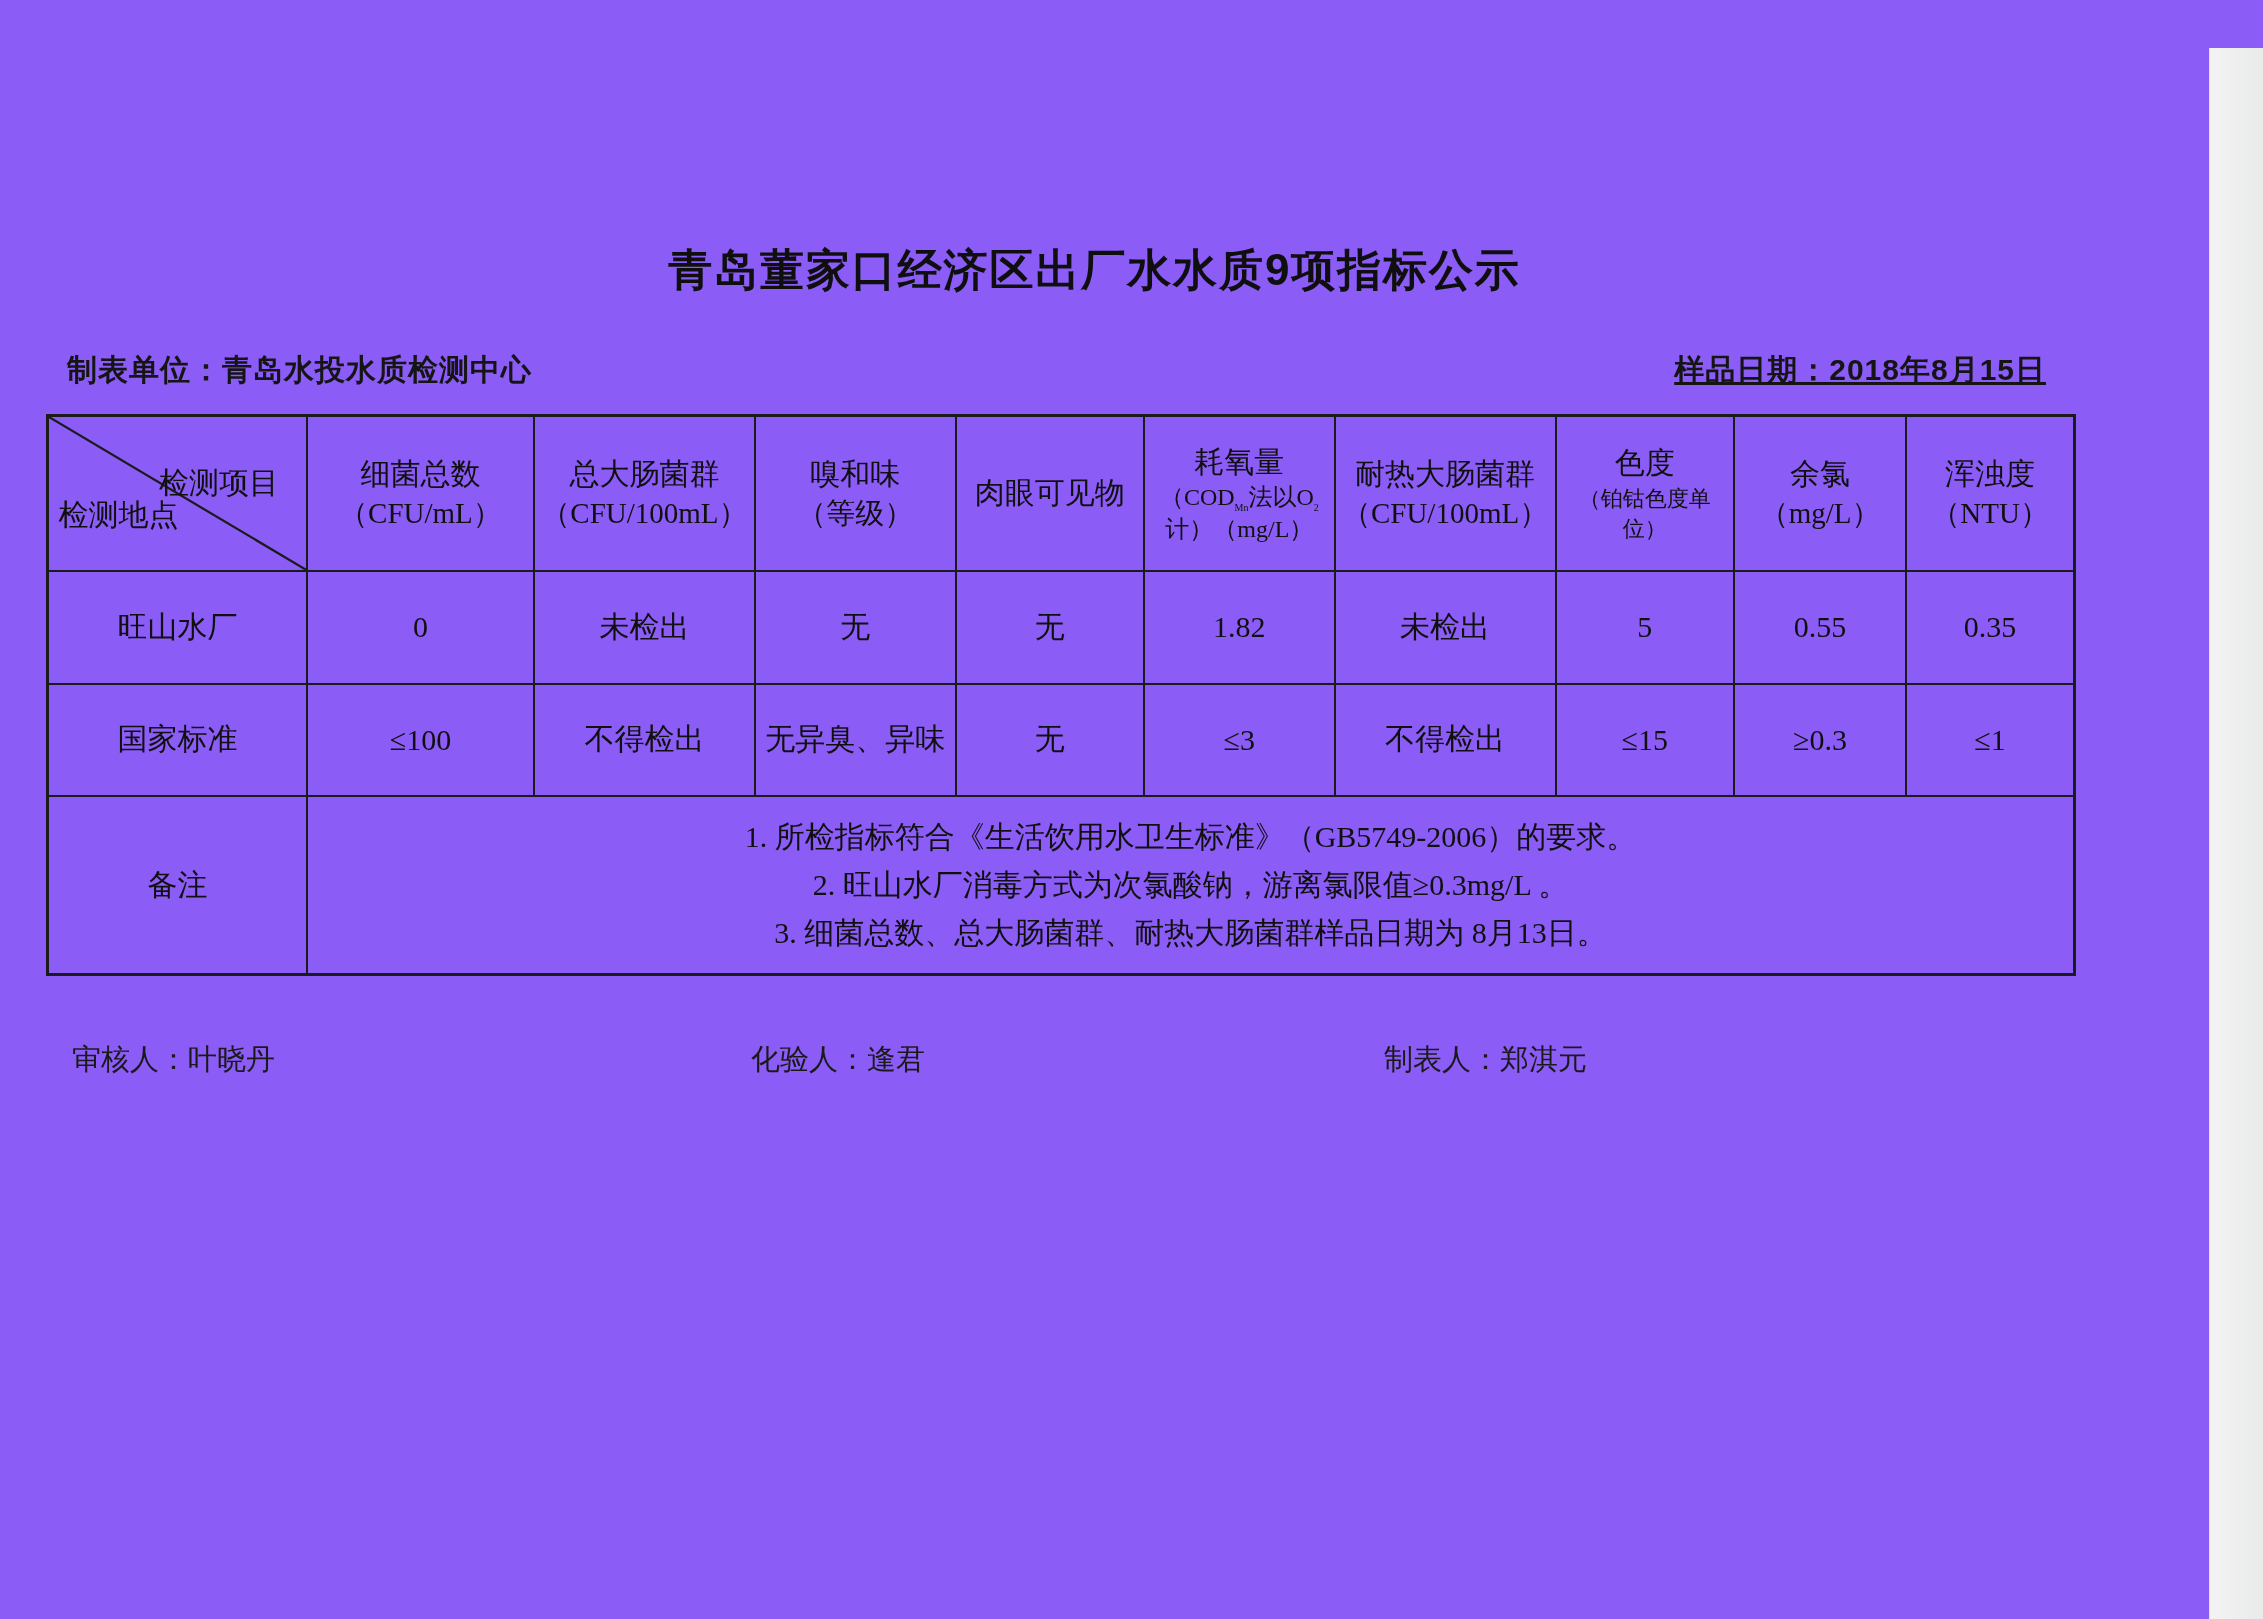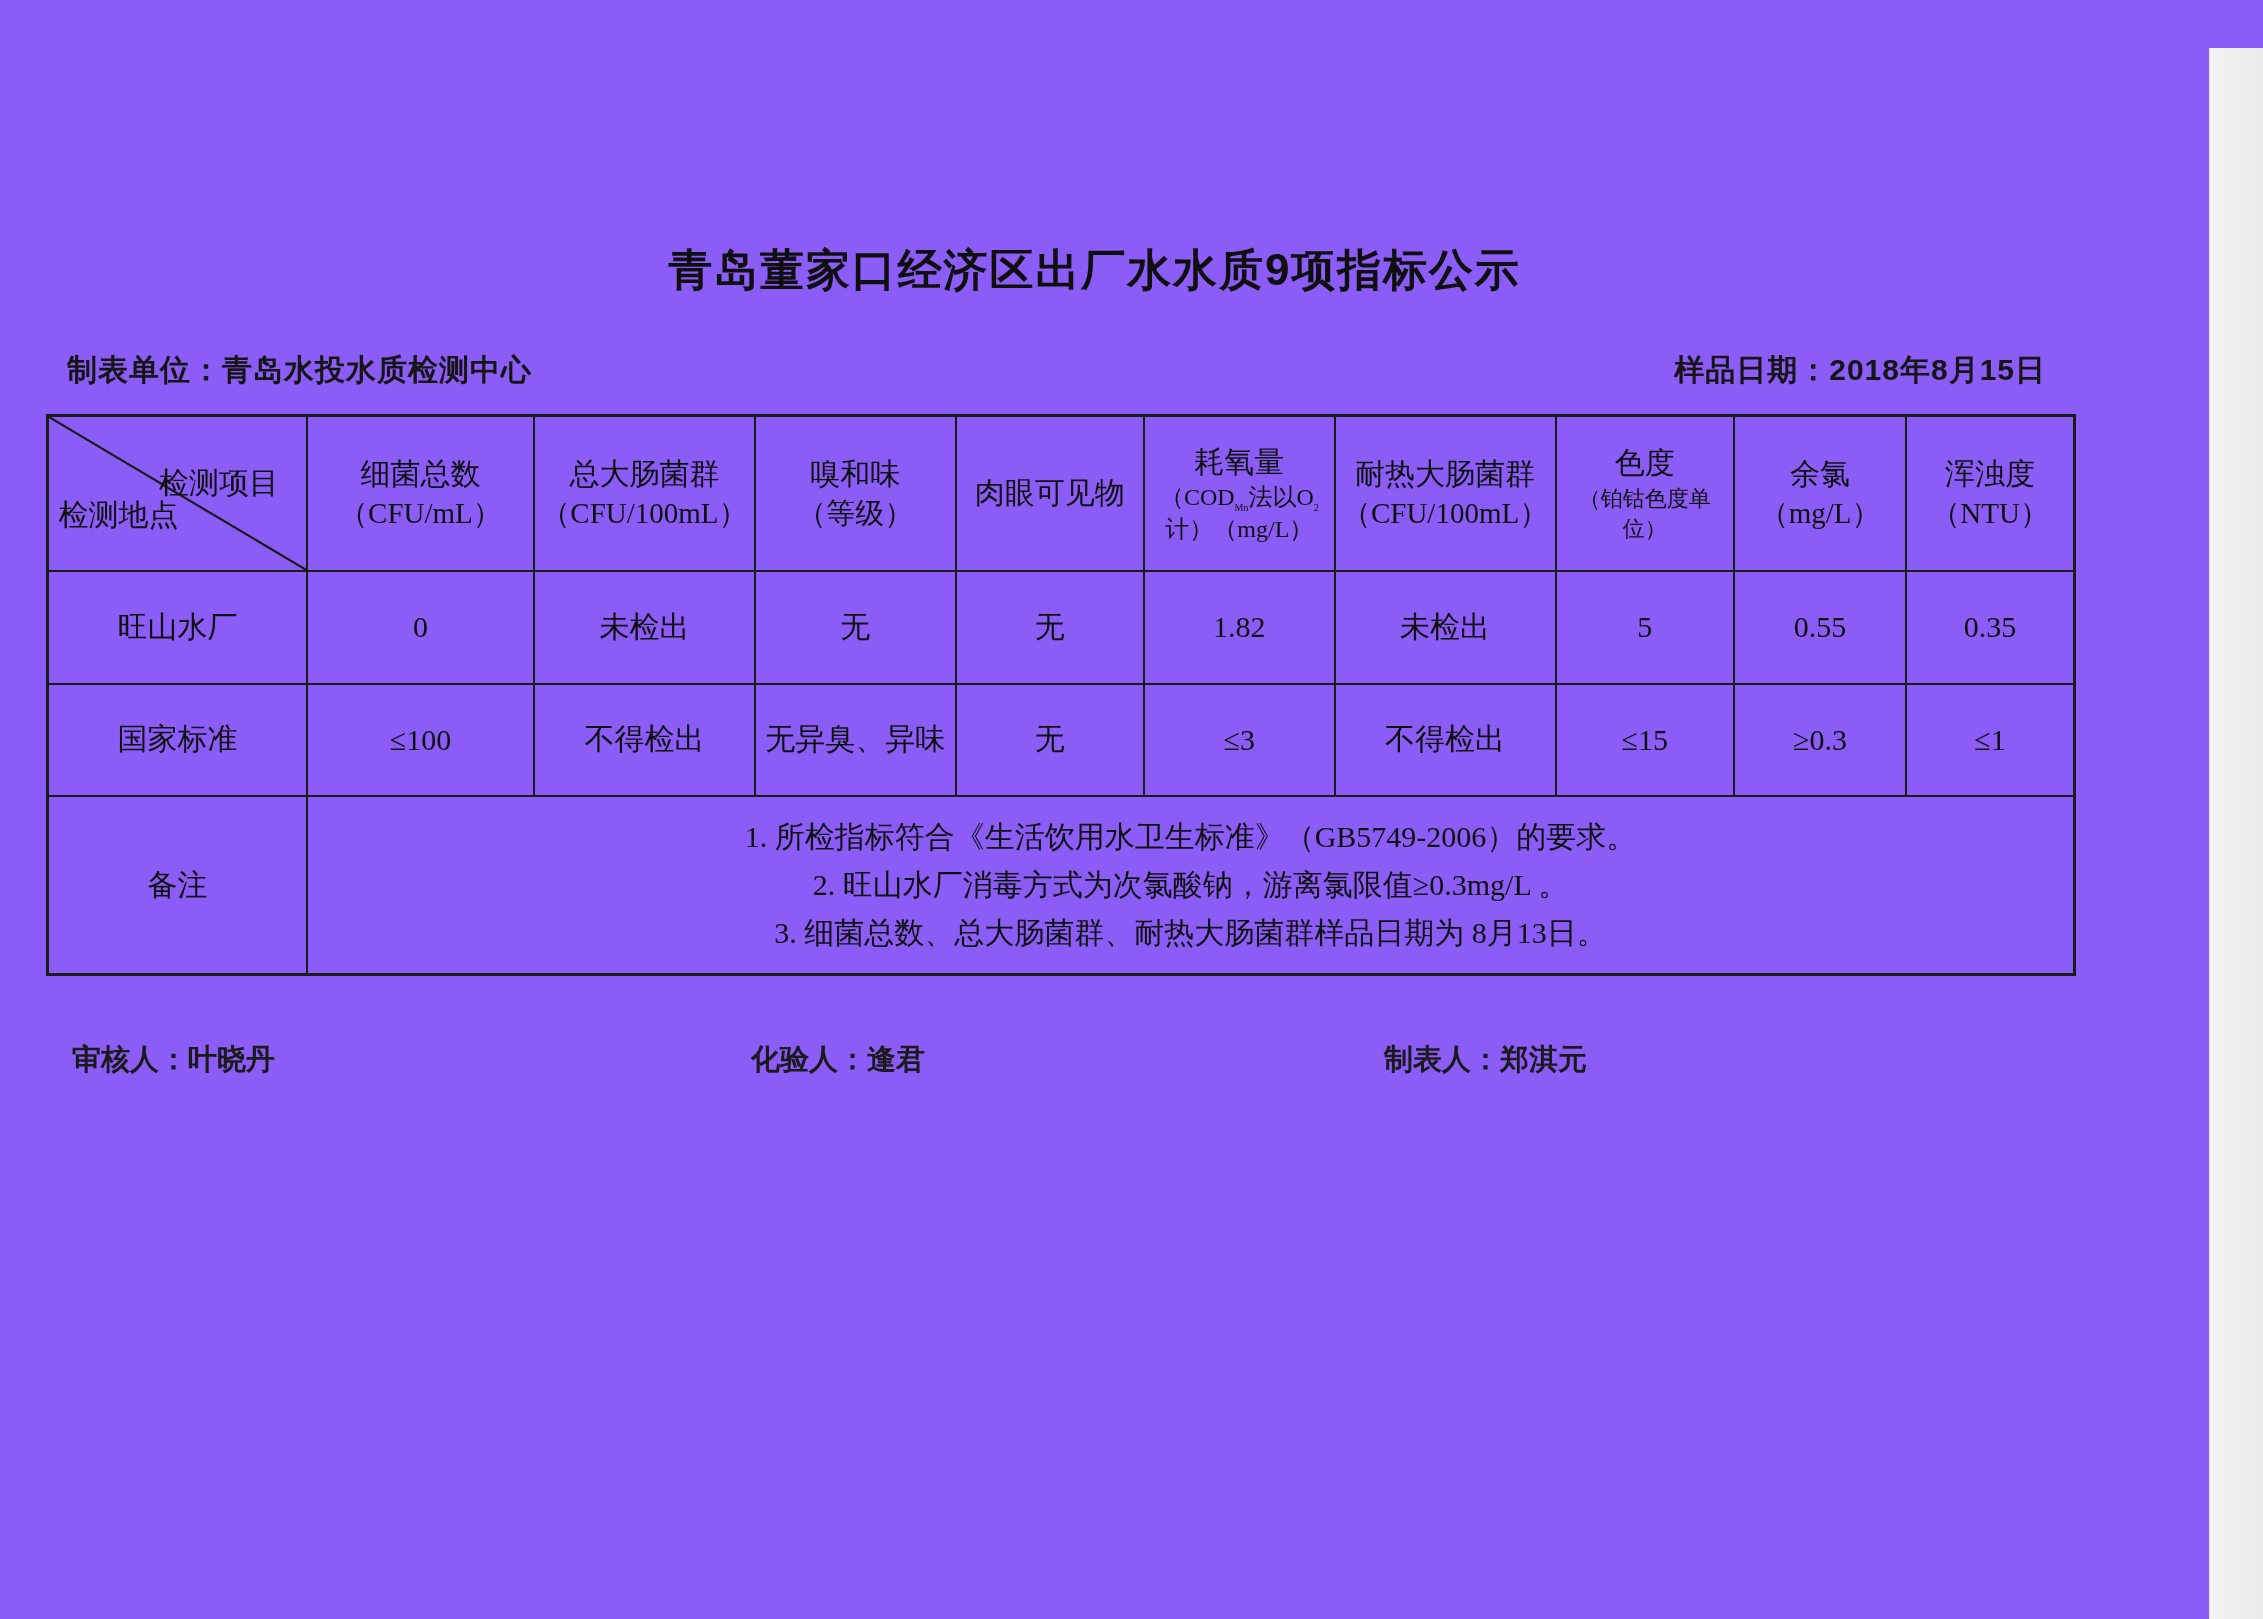--- a/index.html
+++ b/index.html
@@ -18,21 +18,21 @@
     border-left:1px solid #dfe1e0;
   }
   .page-title{
     position:absolute;top:241px;left:0;width:2189px;
     text-align:center;
     font-size:44px;font-weight:bold;letter-spacing:1.9px;
     color:#0f0f0f;
   }
   .info-row{position:absolute;top:350px;left:0;width:2264px;height:42px;font-size:30px;font-weight:600;color:#151515;}
   .prepared-by{position:absolute;left:67px;top:0;letter-spacing:1px;}
-  .sample-date{position:absolute;right:218px;top:0;letter-spacing:1px;}
+  .sample-date{position:absolute;right:218px;top:0;letter-spacing:1px;text-decoration:underline;}
 
   table.wq{
     position:absolute;left:46px;top:414px;
     width:2030px;
     border-collapse:collapse;table-layout:fixed;
     border:3.8px solid #1b1b1b;
     font-family:"Liberation Serif",serif;
     color:#101010;
   }
   table.wq td{
@@ -53,21 +53,21 @@
   
   td.corner{position:relative;padding:0;}
   td.corner svg{position:absolute;inset:0;width:100%;height:100%;}
   .corner-top{position:absolute;top:46px;right:27px;font-size:30px;margin-left:21px;}
   .corner-bottom{position:absolute;bottom:34px;left:9.6px;font-size:30px;}
   td.remarks-cell{
     text-align:left;vertical-align:middle;
     padding:9.6px 13.4px;
     font-size:29px;line-height:1.6;
   }
-  .sig-row{position:absolute;top:1040px;left:0;width:2264px;height:44px;font-size:29px;font-weight:700;color:#1a1a1a;}
+  .sig-row{position:absolute;top:1040px;left:0;width:2264px;height:44px;font-size:29px;font-weight:400;color:#1a1a1a;}
   .sig-1{position:absolute;left:72px;}
   .sig-2{position:absolute;left:751px;}
   .sig-3{position:absolute;left:1384px;}
 </style>
 </head>
 <body>
 
 <div id="canvas">
 
   <div class="scan-edge"></div>

